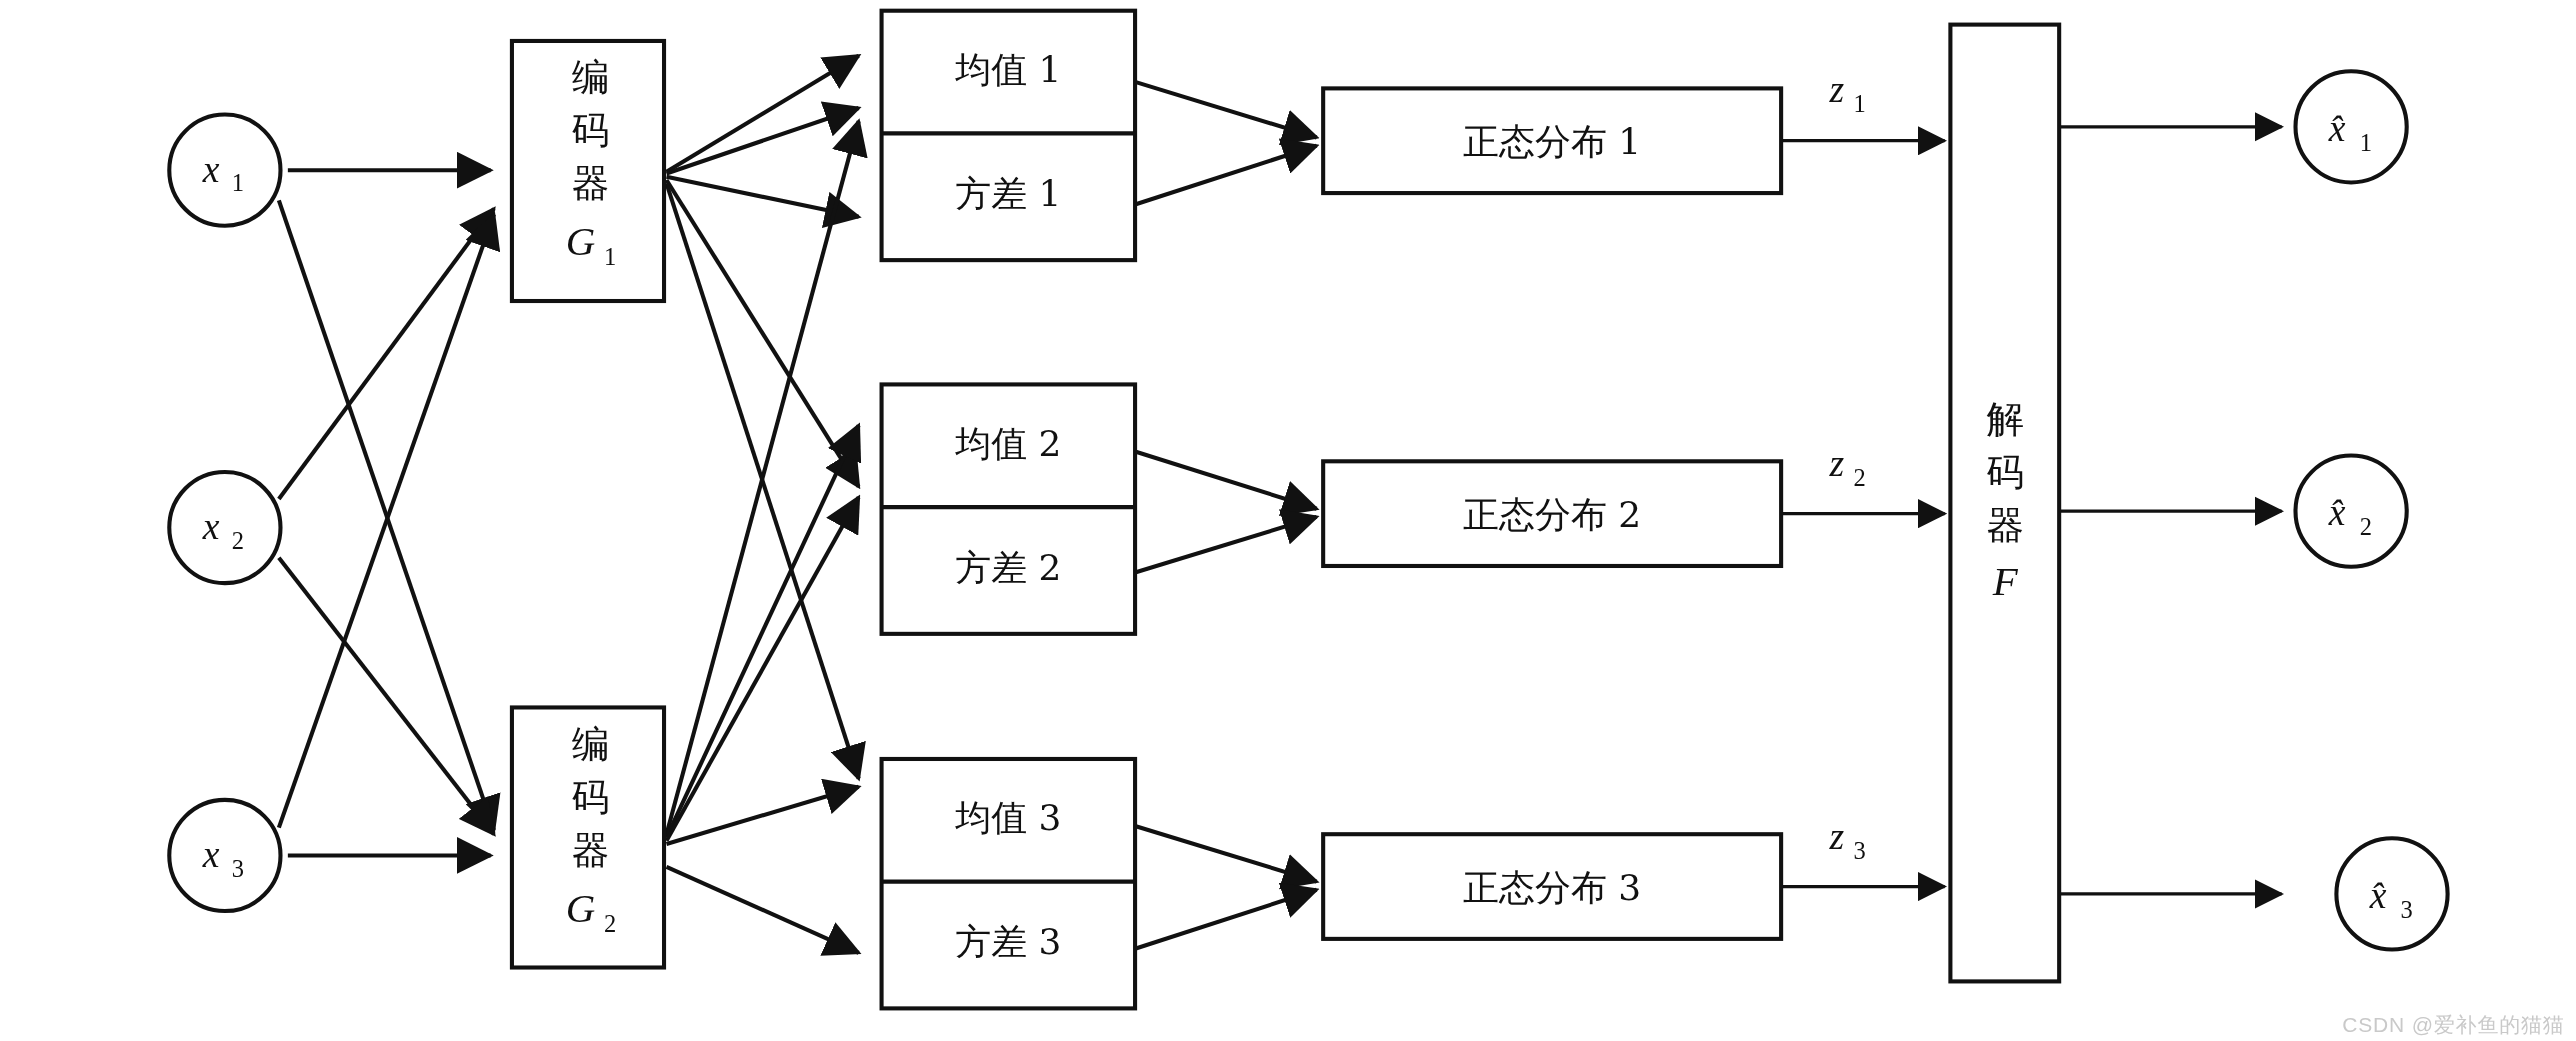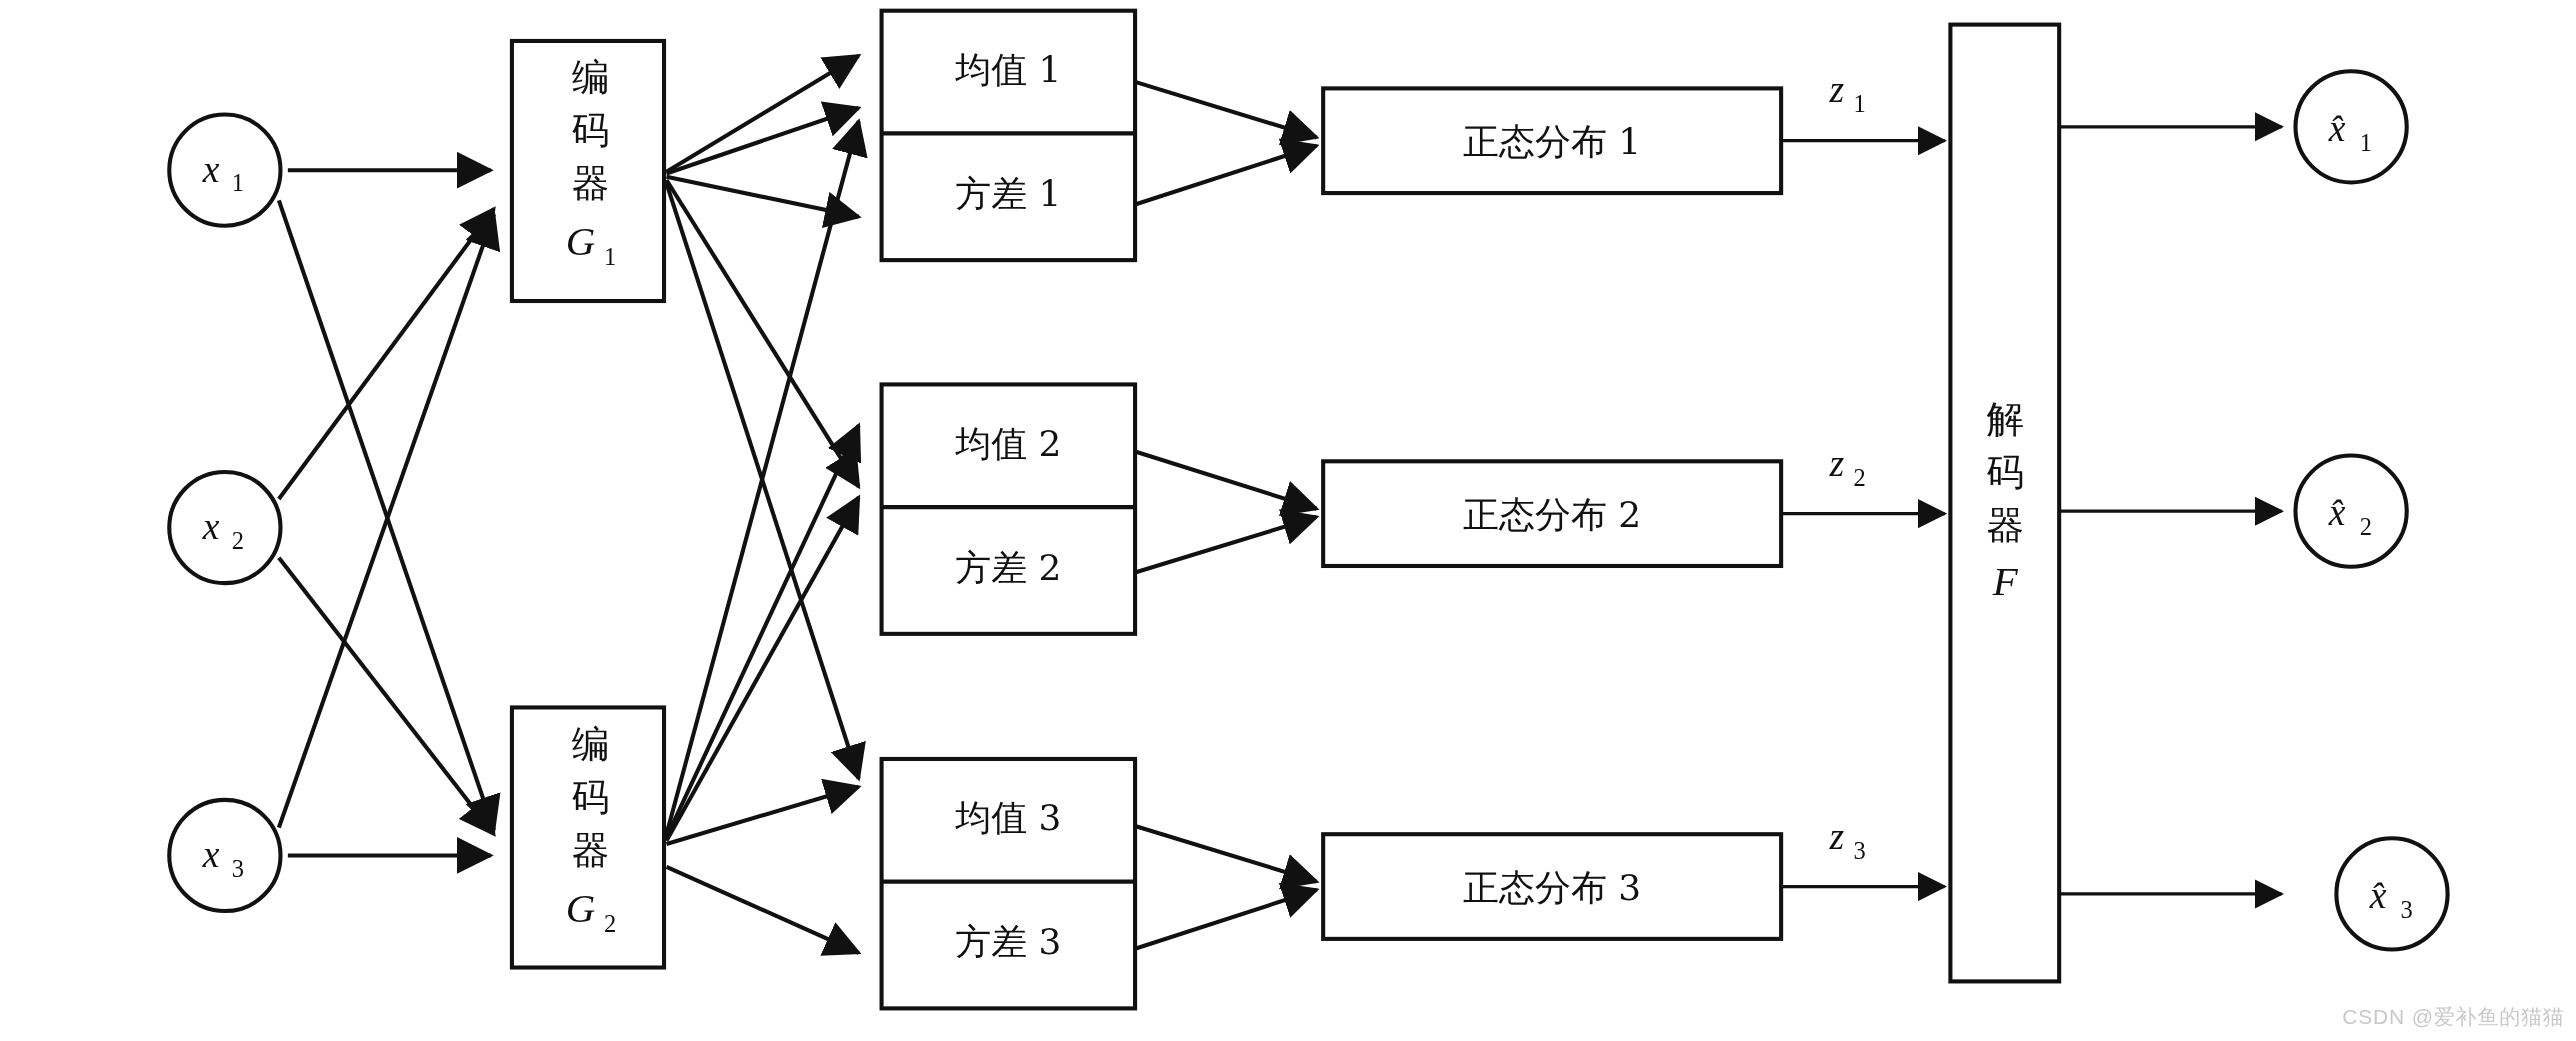--- a/index.html
+++ b/index.html
@@ -1,20 +1,20 @@
 <!DOCTYPE html>
 <html style="font-size:13px"><head>
 <meta charset="utf-8">
 <style>
   html,body{margin:0;padding:0;background:#ffffff;}
   body{width:2576px;height:1042px;overflow:hidden;
        font-family:"Liberation Serif","DejaVu Serif",serif;}
   #stage{position:relative;width:2576px;height:1042px;background:#fff;}
   svg#diagram{position:absolute;left:0;top:0;width:2576px;height:1042px;}
-  .watermark{position:absolute;right:11.4px;bottom:11px;
+  .watermark{position:absolute;right:11.4px;bottom:3px;
              font-family:"Liberation Sans","DejaVu Sans",sans-serif;
              font-size:21px;color:#c9c9c9;letter-spacing:0.8px;
              white-space:nowrap;}
   text{fill:#111111;}
   .cjk{font-family:"DejaVu Serif","Liberation Serif",serif;font-size:46px;}
   .cjk-sm{font-family:"DejaVu Serif","Liberation Serif",serif;font-size:44px;}
   .mathit{font-family:"Liberation Serif","DejaVu Serif",serif;font-style:italic;font-size:46px;}
   .mathit-lg{font-family:"Liberation Serif","DejaVu Serif",serif;font-style:italic;font-size:50px;}
   .sub{font-family:"Liberation Serif","DejaVu Serif",serif;font-style:normal;font-size:30px;}
   .shape{fill:#ffffff;stroke:#111111;stroke-width:5;}

